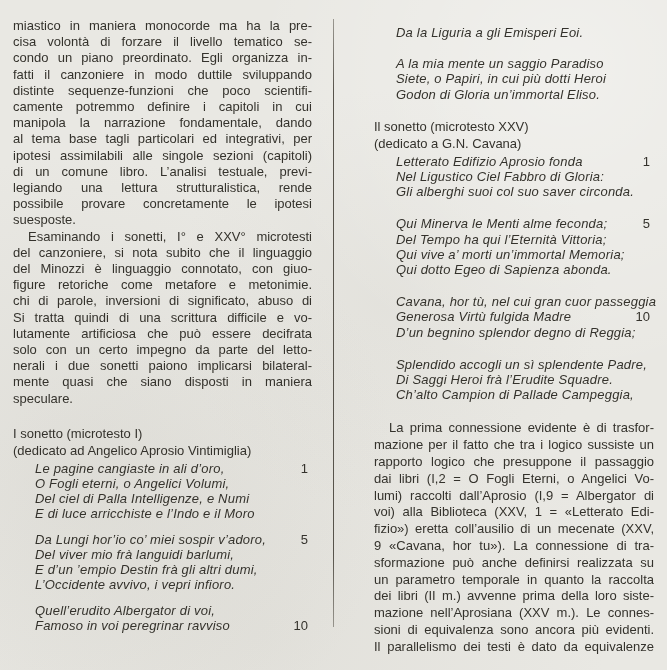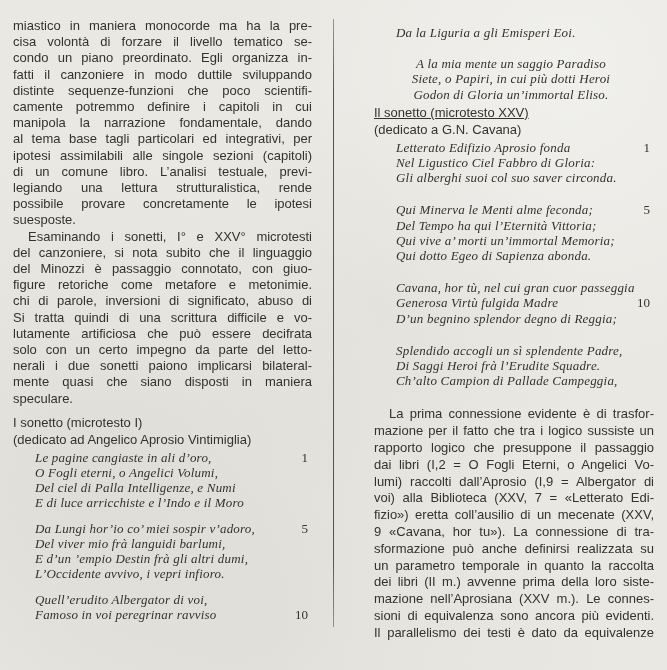--- a/index.html
+++ b/index.html
@@ -23,31 +23,31 @@
 
   
   .prose{line-height:16.2px;}
   .col-right .prose{line-height:16.8px;}
   .pline{text-align:justify;text-align-last:justify;word-spacing:0.4px;}
   .pline.pl-last{text-align-last:left;}
   .pline.pl-indent{text-indent:15px;}
 
   
   .sonnet-head{line-height:17px;}
-  .mt-head{margin-top:7px;}
-  .col-right .mt-head{margin-top:2px;text-decoration:underline;}
+  .mt-head{margin-top:18px;}
+  .col-right .mt-head{margin-top:16px;}
 
   
   .stanza{margin-top:10px;}
   .col-right .stanza{margin-top:17px;}
   .stanza.st-first{margin-top:2px;}
   .stanza.st-top{margin-top:2px;}
-  .stanza.st-cont{margin-top:16px;text-align:center;}
+  .stanza.st-cont{margin-top:16px;}
   .vline{position:relative;font-style:italic;line-height:15.2px;
-    padding-left:22px;padding-right:28px;white-space:nowrap;letter-spacing:0.2px;font-family:Liberation Serif, serif;}
+    padding-left:22px;padding-right:28px;white-space:nowrap;letter-spacing:0.2px;}
   .vnum{position:absolute;right:4px;top:0;font-style:normal;letter-spacing:0;}
 
   .par-mt{margin-top:18px;}
 </style>
 </head>
 <body>
 
 <div class="page">
 
   <div class="divider"></div>
@@ -64,21 +64,21 @@
         <div class="pline">al tema base tagli particolari ed integrativi, per</div>
         <div class="pline">ipotesi assimilabili alle singole sezioni (capitoli)</div>
         <div class="pline">di un comune libro. L’analisi testuale, previ-</div>
         <div class="pline">legiando una lettura strutturalistica, rende</div>
         <div class="pline">possibile provare concretamente le ipotesi</div>
         <div class="pline pl-last">suesposte.</div>
       </div>
     <div class="prose">
         <div class="pline pl-indent">Esaminando i sonetti, I° e XXV° microtesti</div>
         <div class="pline">del canzoniere, si nota subito che il linguaggio</div>
-        <div class="pline">del Minozzi è passaggio connotato, con giuo-</div>
+        <div class="pline">del Minozzi è linguaggio connotato, con giuo-</div>
         <div class="pline">figure retoriche come metafore e metonimie.</div>
         <div class="pline">chi di parole, inversioni di significato, abuso di</div>
         <div class="pline">Si tratta quindi di una scrittura difficile e vo-</div>
         <div class="pline">lutamente artificiosa che può essere decifrata</div>
         <div class="pline">solo con un certo impegno da parte del letto-</div>
         <div class="pline">nerali i due sonetti paiono implicarsi bilateral-</div>
         <div class="pline">mente quasi che siano disposti in maniera</div>
         <div class="pline pl-last">speculare.</div>
       </div>
 
@@ -137,21 +137,21 @@
         <div class="vline"><span>Di Saggi Heroi frà l’Erudite Squadre.</span></div>
         <div class="vline"><span>Ch’alto Campion di Pallade Campeggia,</span></div>
       </div>
 
     <div class="prose par-mt">
         <div class="pline pl-indent">La prima connessione evidente è di trasfor-</div>
         <div class="pline">mazione per il fatto che tra i logico sussiste un</div>
         <div class="pline">rapporto logico che presuppone il passaggio</div>
         <div class="pline">dai libri (I,2 = O Fogli Eterni, o Angelici Vo-</div>
         <div class="pline">lumi) raccolti dall’Aprosio (I,9 = Albergator di</div>
-        <div class="pline">voi) alla Biblioteca (XXV, 7 = «Letterato Edi-</div>
+        <div class="pline">voi) alla Biblioteca (XXV, 1 = «Letterato Edi-</div>
         <div class="pline">fizio») eretta coll’ausilio di un mecenate (XXV,</div>
         <div class="pline">9 «Cavana, hor tu»). La connessione di tra-</div>
         <div class="pline">sformazione può anche definirsi realizzata su</div>
         <div class="pline">un parametro temporale in quanto la raccolta</div>
         <div class="pline">dei libri (II m.) avvenne prima della loro siste-</div>
         <div class="pline">mazione nell’Aprosiana (XXV m.). Le connes-</div>
         <div class="pline">sioni di equivalenza sono ancora più evidenti.</div>
         <div class="pline">Il parallelismo dei testi è dato da equivalenze</div>
       </div>
   </div>

